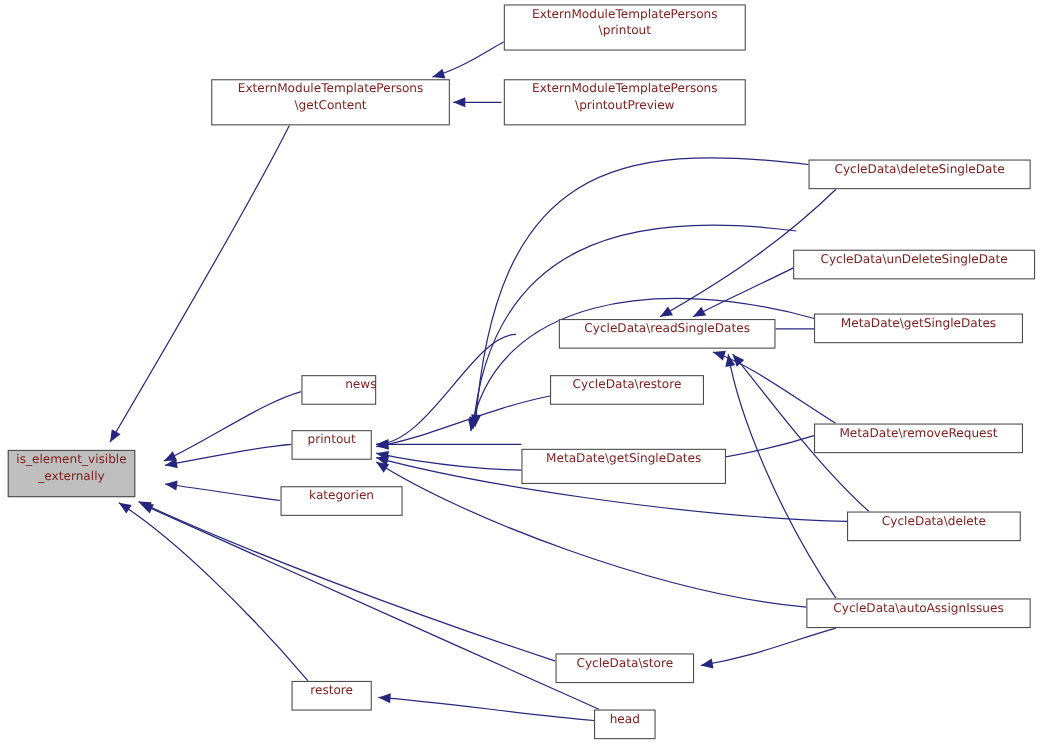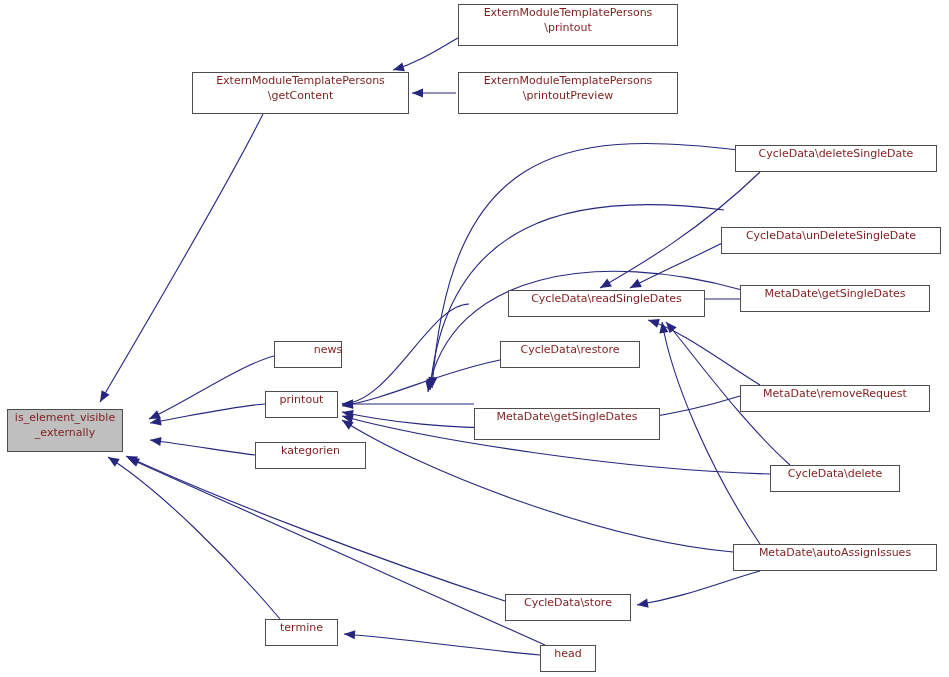--- a/index.html
+++ b/index.html
@@ -133,20 +133,20 @@
       <div class="node-box" style="left: 735px; top: 145px; width: 202px; height: 27px;"><span class="node-label">CycleData\deleteSingleDate</span></div>
       <div class="node-box" style="left: 721px; top: 207px; width: 220px; height: 27px; margin-top: 20px;"><span class="node-label">CycleData\unDeleteSingleDate</span></div>
       <div class="node-box" style="left: 740px; top: 285px; width: 190px; height: 27px;"><span class="node-label">MetaDate\getSingleDates</span></div>
       <div class="node-box" style="left: 469px; top: 290px; width: 197px; height: 27px; margin-left: 39px;"><span class="node-label">CycleData\readSingleDates</span></div>
       <div class="node-box" style="left: 274px; top: 341px; width: 68px; height: 27px; padding-left: 40px;"><span class="node-label">news</span></div>
       <div class="node-box" style="left: 500px; top: 341px; width: 140px; height: 27px;"><span class="node-label">CycleData\restore</span></div>
       <div class="node-box" style="left: 265px; top: 391px; width: 73px; height: 27px;"><span class="node-label">printout</span></div>
       <div class="node-box" style="left: 474px; top: 408px; width: 186px; height: 32px;"><span class="node-label">MetaDate\getSingleDates</span></div>
       <div class="node-box" style="left: 740px; top: 385px; width: 190px; height: 27px;"><span class="node-label">MetaDate\removeRequest</span></div>
       <div class="node-box" style="left: 255px; top: 442px; width: 111px; height: 27px;"><span class="node-label">kategorien</span></div>
-      <div class="node-box" style="left: 770px; top: 465px; width: 130px; height: 27px;"><span class="node-label">CycleData\delete</span></div>
-      <div class="node-box" style="left: 733px; top: 544px; width: 204px; height: 27px;"><span class="node-label">MetaDate\autoAssignIssues</span></div>
+      <div class="node-box" style="left: 770px; top: 465px; width: 158px; height: 27px;"><span class="node-label">CycleData\delete</span></div>
+      <div class="node-box" style="left: 733px; top: 544px; width: 204px; height: 27px;"><span class="node-label">CycleData\autoAssignIssues</span></div>
       <div class="node-box" style="left: 505px; top: 594px; width: 126px; height: 27px;"><span class="node-label">CycleData\store</span></div>
-      <div class="node-box" style="left: 265px; top: 619px; width: 73px; height: 27px;"><span class="node-label">termine</span></div>
+      <div class="node-box" style="left: 265px; top: 619px; width: 73px; height: 27px;"><span class="node-label">restore</span></div>
       <div class="node-box" style="left: 540px; top: 645px; width: 56px; height: 27px;"><span class="node-label">head</span></div>
     </div>
 
 </div>
 
 </body></html>

